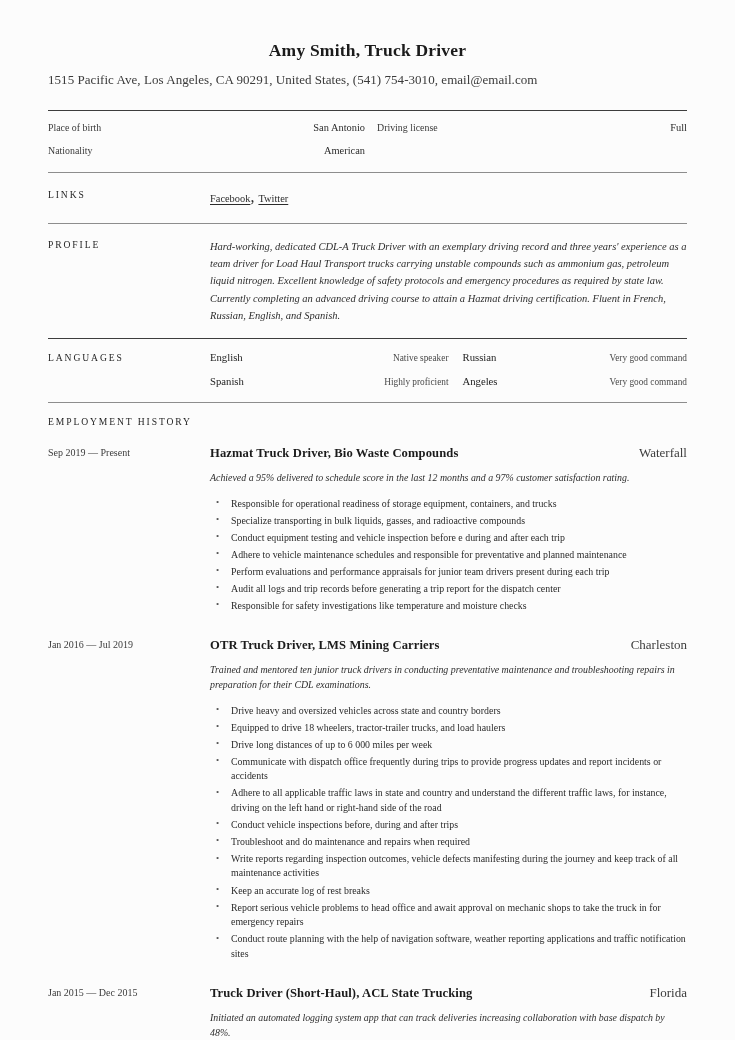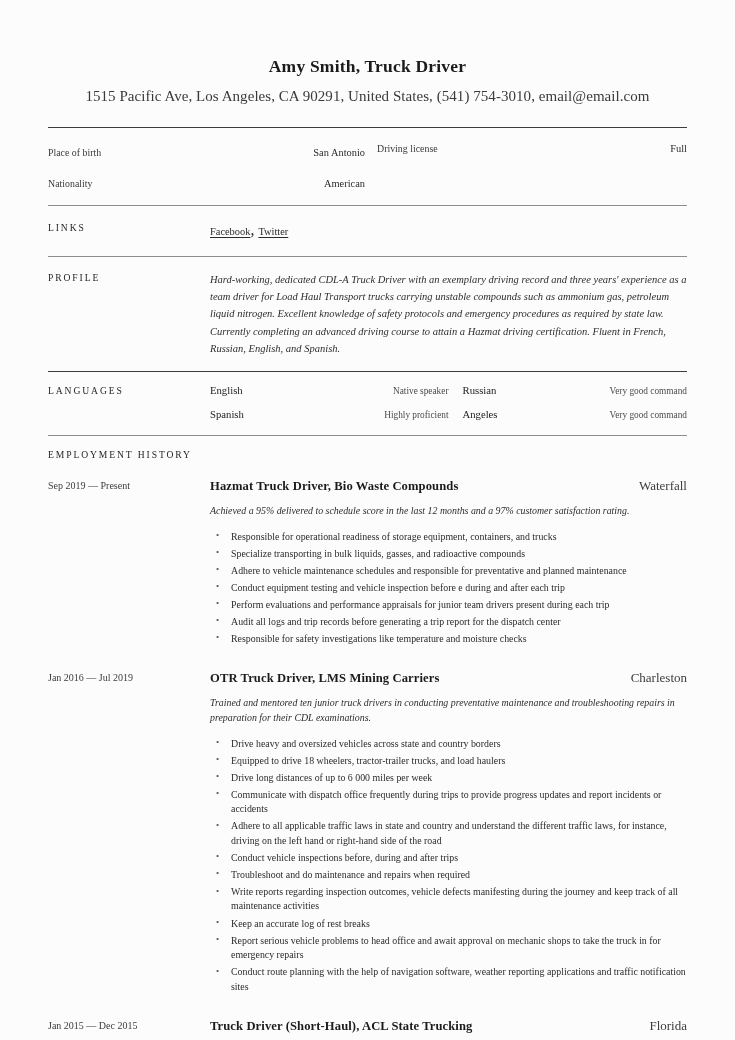--- a/index.html
+++ b/index.html
@@ -3,50 +3,50 @@
 <meta charset="utf-8">
 <style>
   * { margin:0; padding:0; box-sizing:border-box; }
   html,body { width:735px; height:1040px; }
   body {
     background:#fcfcfc;
     font-family:"Liberation Serif","DejaVu Serif",serif;
     color:#2e2e2e;
     -webkit-font-smoothing:antialiased;
   }
-  .page { position:relative; width:735px; height:900px; padding:16px 48px; }
+  .page { position:relative; width:735px; height:900px; padding:0 48px; }
 
   
   .doc-title {
     text-align:center; font-weight:bold; font-size:17.5px;
     letter-spacing:.2px; color:#1b1b1b; padding-top:40px;
   }
   .doc-contact {
-    text-align:center; font-size:15px; color:#3a3a3a;
+    font-size:13px; color:#3a3a3a;
     margin-top:11px; letter-spacing:.05px;
   }
 
   
   .rule { height:0; border-top:1.6px solid #3d3d3d; }
   .rule.thin { border-top:1px solid #8d8d8d; }
 
   
   .section { display:flex; align-items:flex-start; }
   .sec-label {
     width:162px; flex:0 0 162px;
     font-size:9.6px; letter-spacing:1.9px;
     color:#262626; padding-top:1px;
   }
   .sec-body { flex:1 1 auto; min-width:0; }
 
   
   .pd-row { display:flex; align-items:center; }
   .pd-left  { display:flex; flex:0 0 317px; width:317px; align-items:baseline; }
   .pd-left .k { flex:1 1 auto; font-size:9.9px; color:#3a3a3a; }
-  .pd-left .v { font-size:10.4px; color:#2b2b2b; text-align:right;margin-top:8px; }
+  .pd-left .v { font-size:10.4px; color:#2b2b2b; text-align:right; }
   .pd-right { display:flex; flex:1 1 auto; align-items:baseline; padding-left:12px; }
   .pd-right .k { flex:1 1 auto; font-size:9.9px; color:#3a3a3a; }
   .pd-right .v { font-size:10.4px; color:#2b2b2b; text-align:right; }
 
   
   .links a {
     color:#2b2b2b; font-size:10.4px;
     text-decoration:underline; text-underline-offset:1.5px;
   }
 
@@ -198,22 +198,22 @@
     <div class="job-date">Sep 2019 — Present</div>
     <div class="job-main">
       <div class="job-top">
         <div class="job-title">Hazmat Truck Driver, Bio Waste Compounds</div>
         <div class="job-loc">Waterfall</div>
       </div>
       <div class="job-desc">Achieved a 95% delivered to schedule score in the last 12 months and a 97% customer satisfaction rating.</div>
       <ul class="bullets">
         <li>Responsible for operational readiness of storage equipment, containers, and trucks</li>
         <li>Specialize transporting in bulk liquids, gasses, and radioactive compounds</li>
+        <li>Conduct equipment testing and vehicle inspection before e during and after each trip</li>
         <li>Adhere to vehicle maintenance schedules and responsible for preventative and planned maintenance</li>
-        <li>Conduct equipment testing and vehicle inspection before e during and after each trip</li>
         <li>Perform evaluations and performance appraisals for junior team drivers present during each trip</li>
         <li>Audit all logs and trip records before generating a trip report for the dispatch center</li>
         <li>Responsible for safety investigations like temperature and moisture checks</li>
       </ul>
     </div>
   </div>
 
   <div style="height:21px"></div>
   <div class="job">
     <div class="job-date">Jan 2016 — Jul 2019</div>

